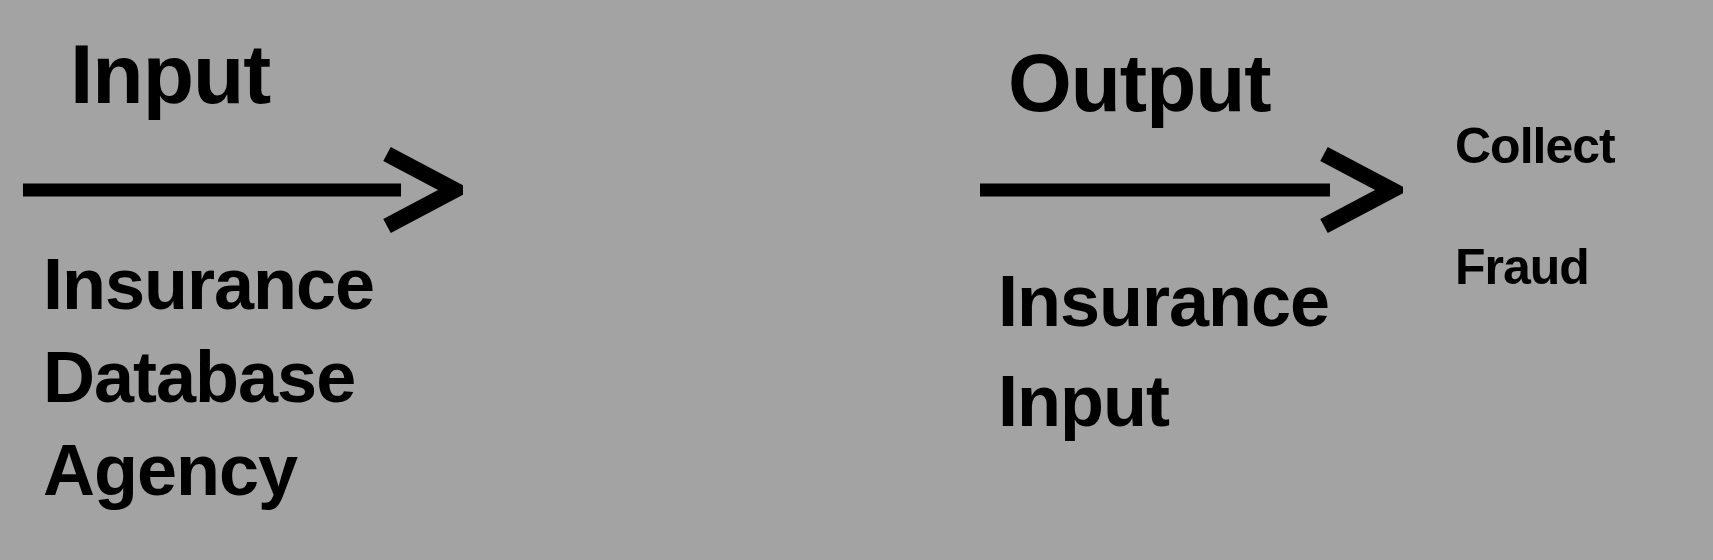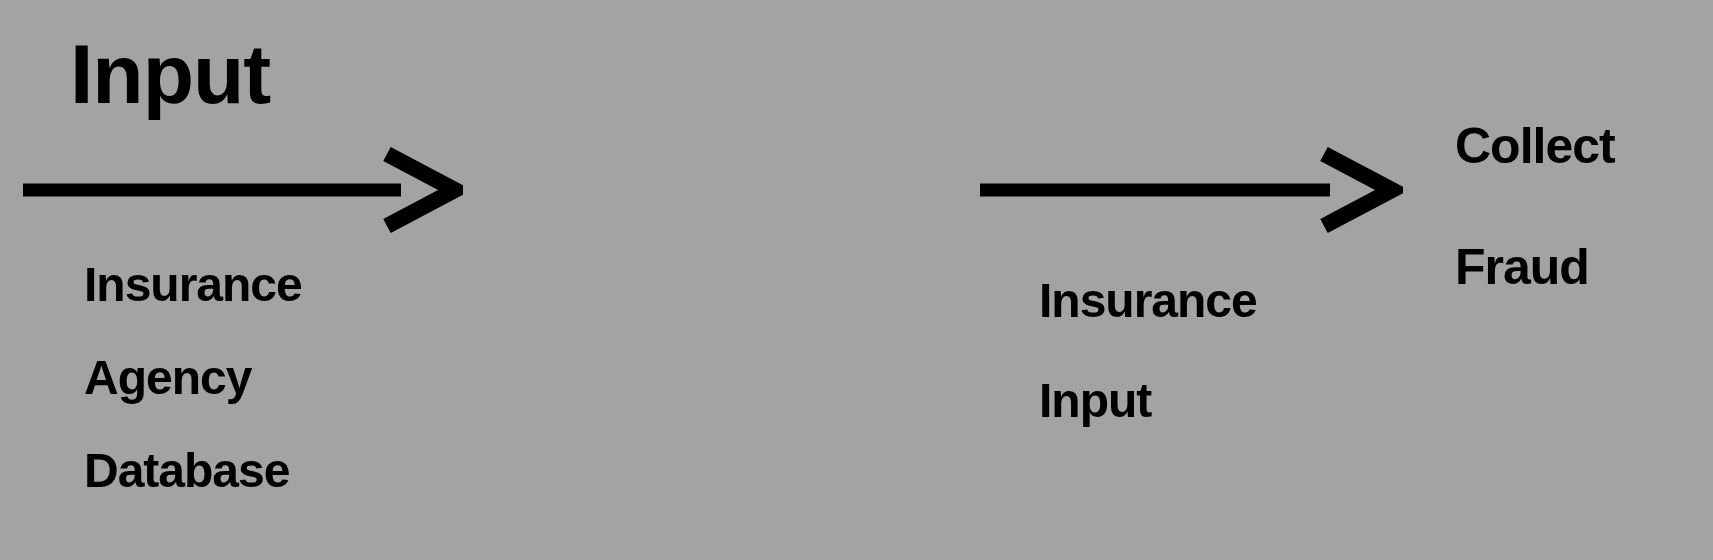--- a/index.html
+++ b/index.html
@@ -28,23 +28,22 @@
     top: 32px;
     font-size: 84px;
   }
   .output-label {
     left: 1008px;
     top: 42px;
     font-size: 82px;
   }
   .caption {
     position: absolute;
-    font-size: 48px;
+    font-size: 72px;
     letter-spacing: -1px;
-    margin-left: 41px;
   }
   .caption div { white-space: nowrap; }
   .input-caption {
     left: 43px;
     top: 238px;
     line-height: 93px;
   }
   .output-caption {
     left: 998px;
     top: 251px;
@@ -96,25 +95,26 @@
 
   <div class="label input-label">Input</div>
 
   <svg class="arrow input-arrow" width="440" height="120" viewBox="0 0 440 120">
     <line x1="0" y1="60" x2="378" y2="60" stroke-width="13" stroke="#000000"></line>
     <polyline points="364,24 432,60 364,96" fill="none" stroke-width="16" stroke-linejoin="miter" stroke="#000000"></polyline>
   </svg>
 
   <div class="caption input-caption">
     <div>Insurance</div>
+    <div>Database</div>
     <div>Agency</div>
-    <div>Database</div>
   </div>
 
 
+  <div class="label output-label">Output</div>
 
   <svg class="arrow output-arrow" width="425" height="120" viewBox="0 0 425 120">
     <line x1="2" y1="60" x2="352" y2="60" stroke-width="13" stroke="#000000"></line>
     <polyline points="346,24 414,60 346,96" fill="none" stroke-width="16" stroke-linejoin="miter" stroke="#000000"></polyline>
   </svg>
 
   <div class="caption output-caption">
     <div>Insurance</div>
     <div>Input</div>
   </div>

